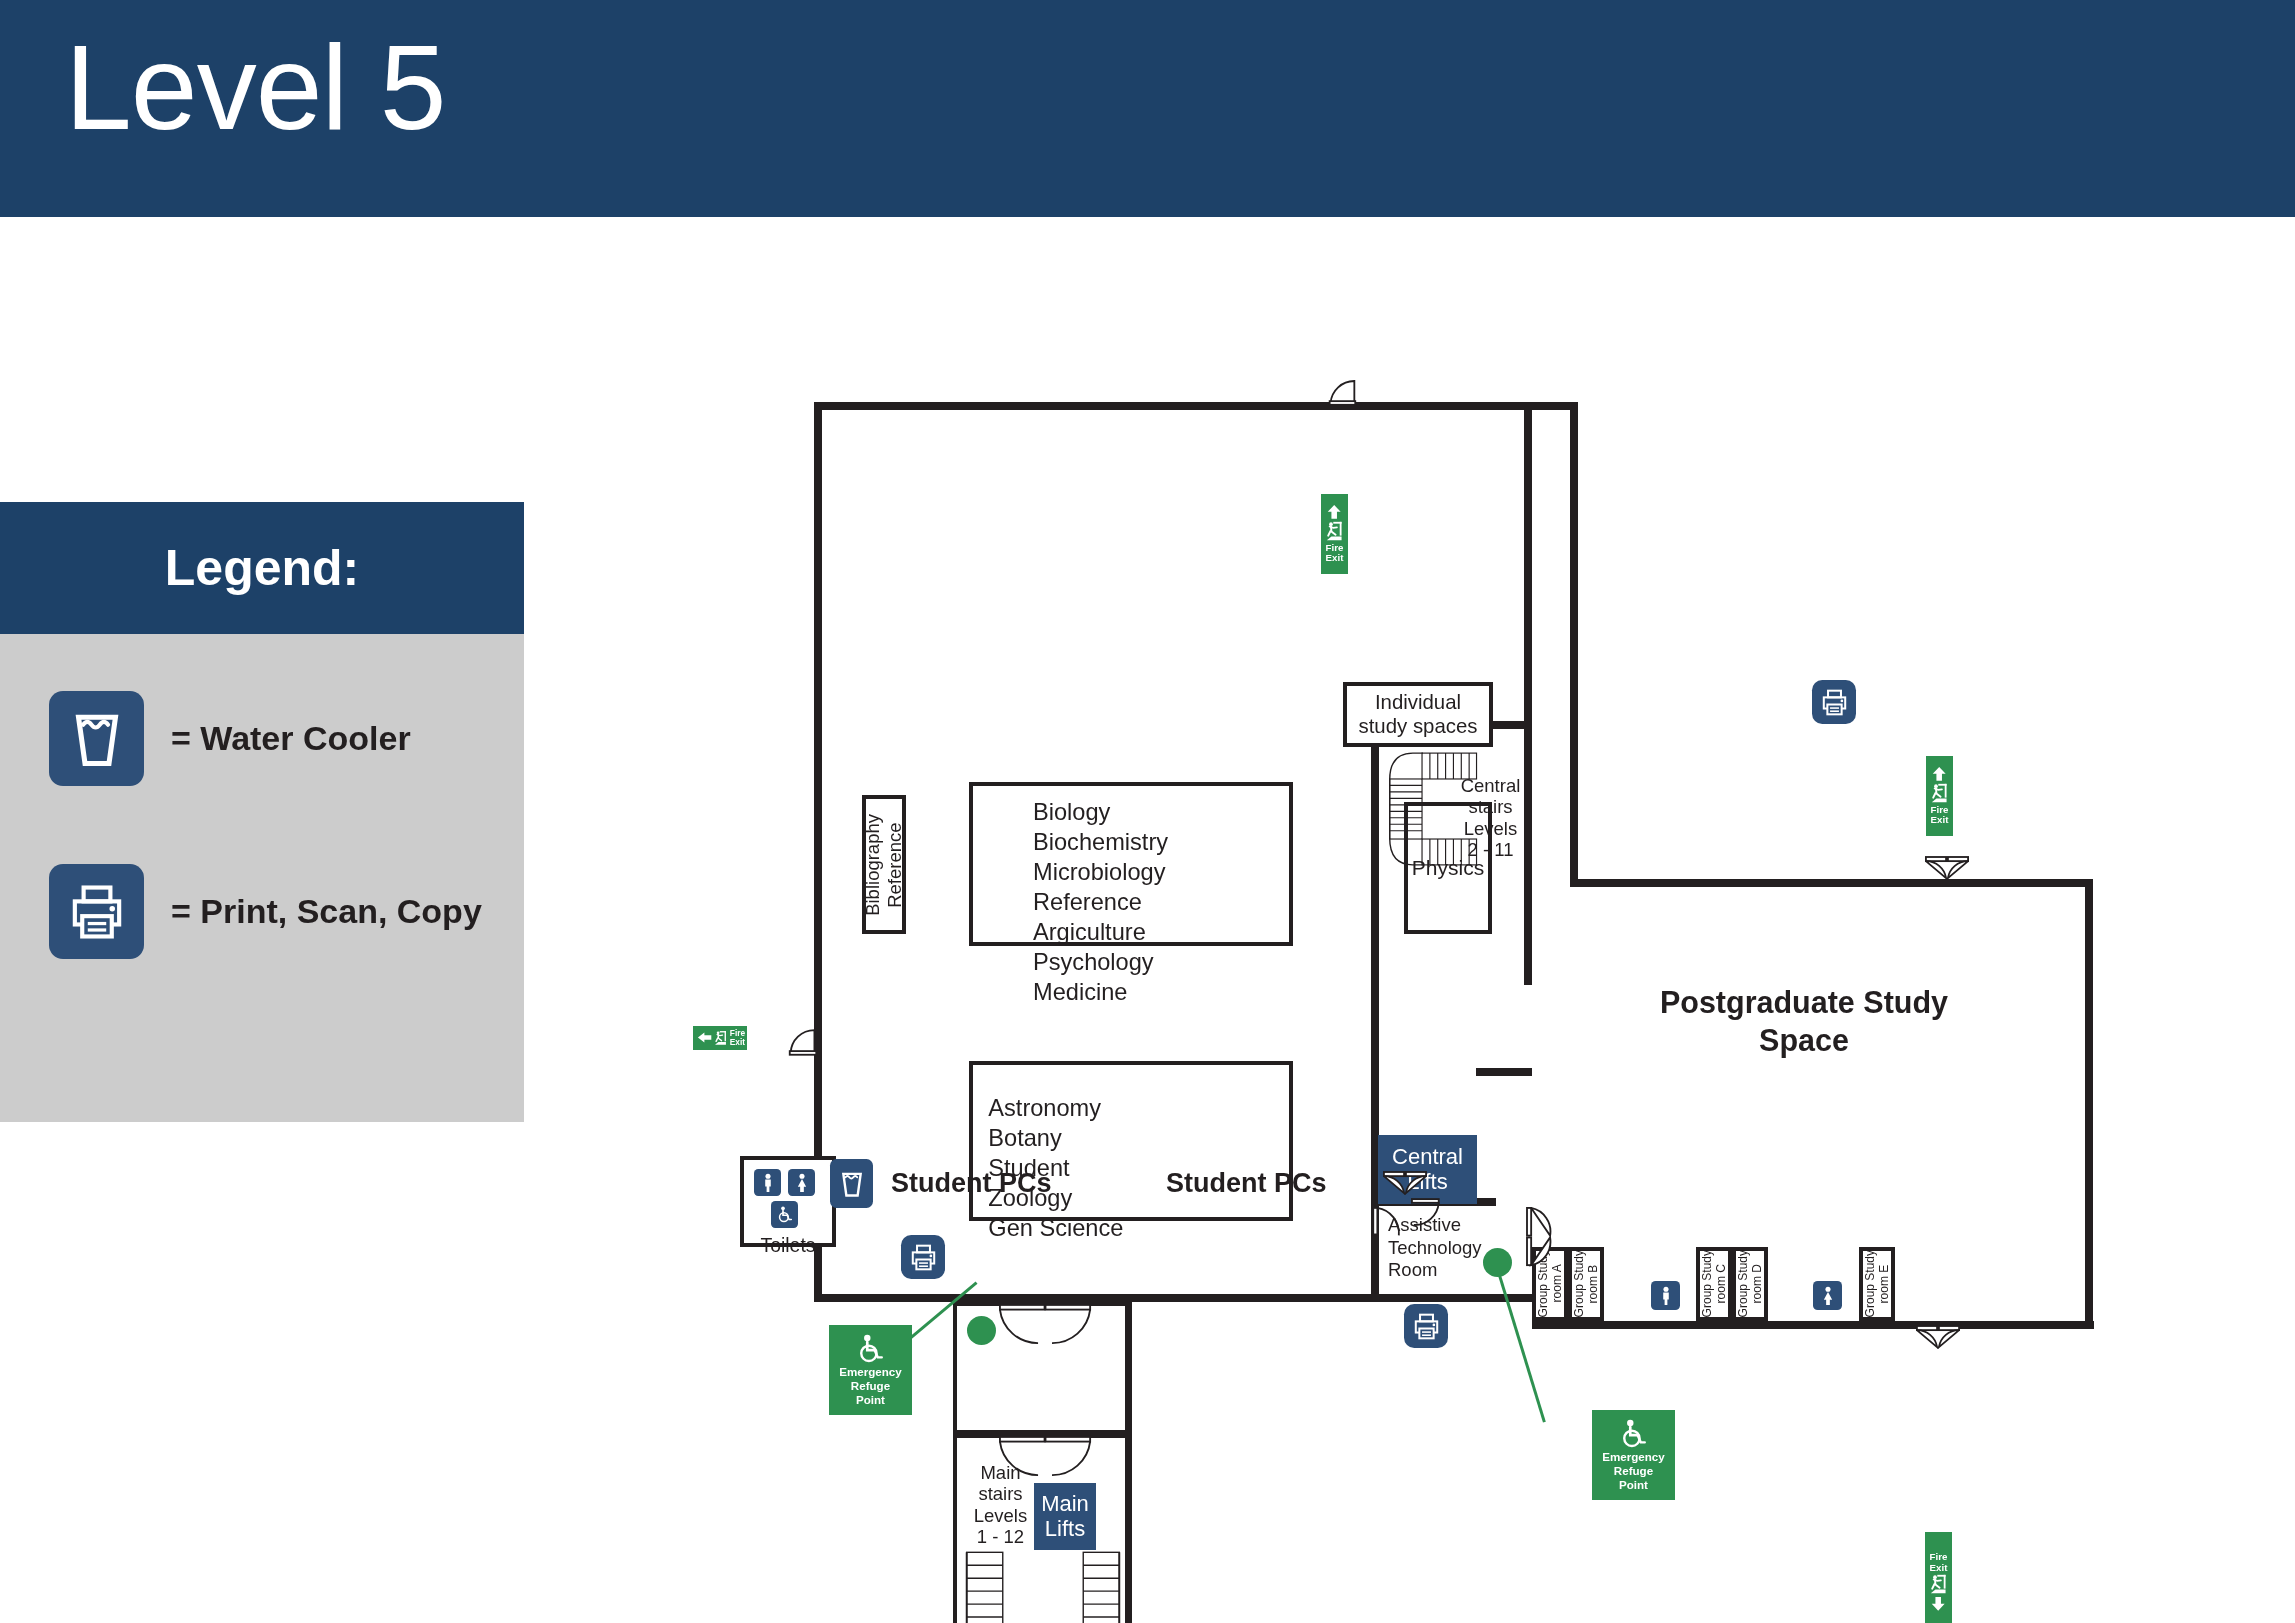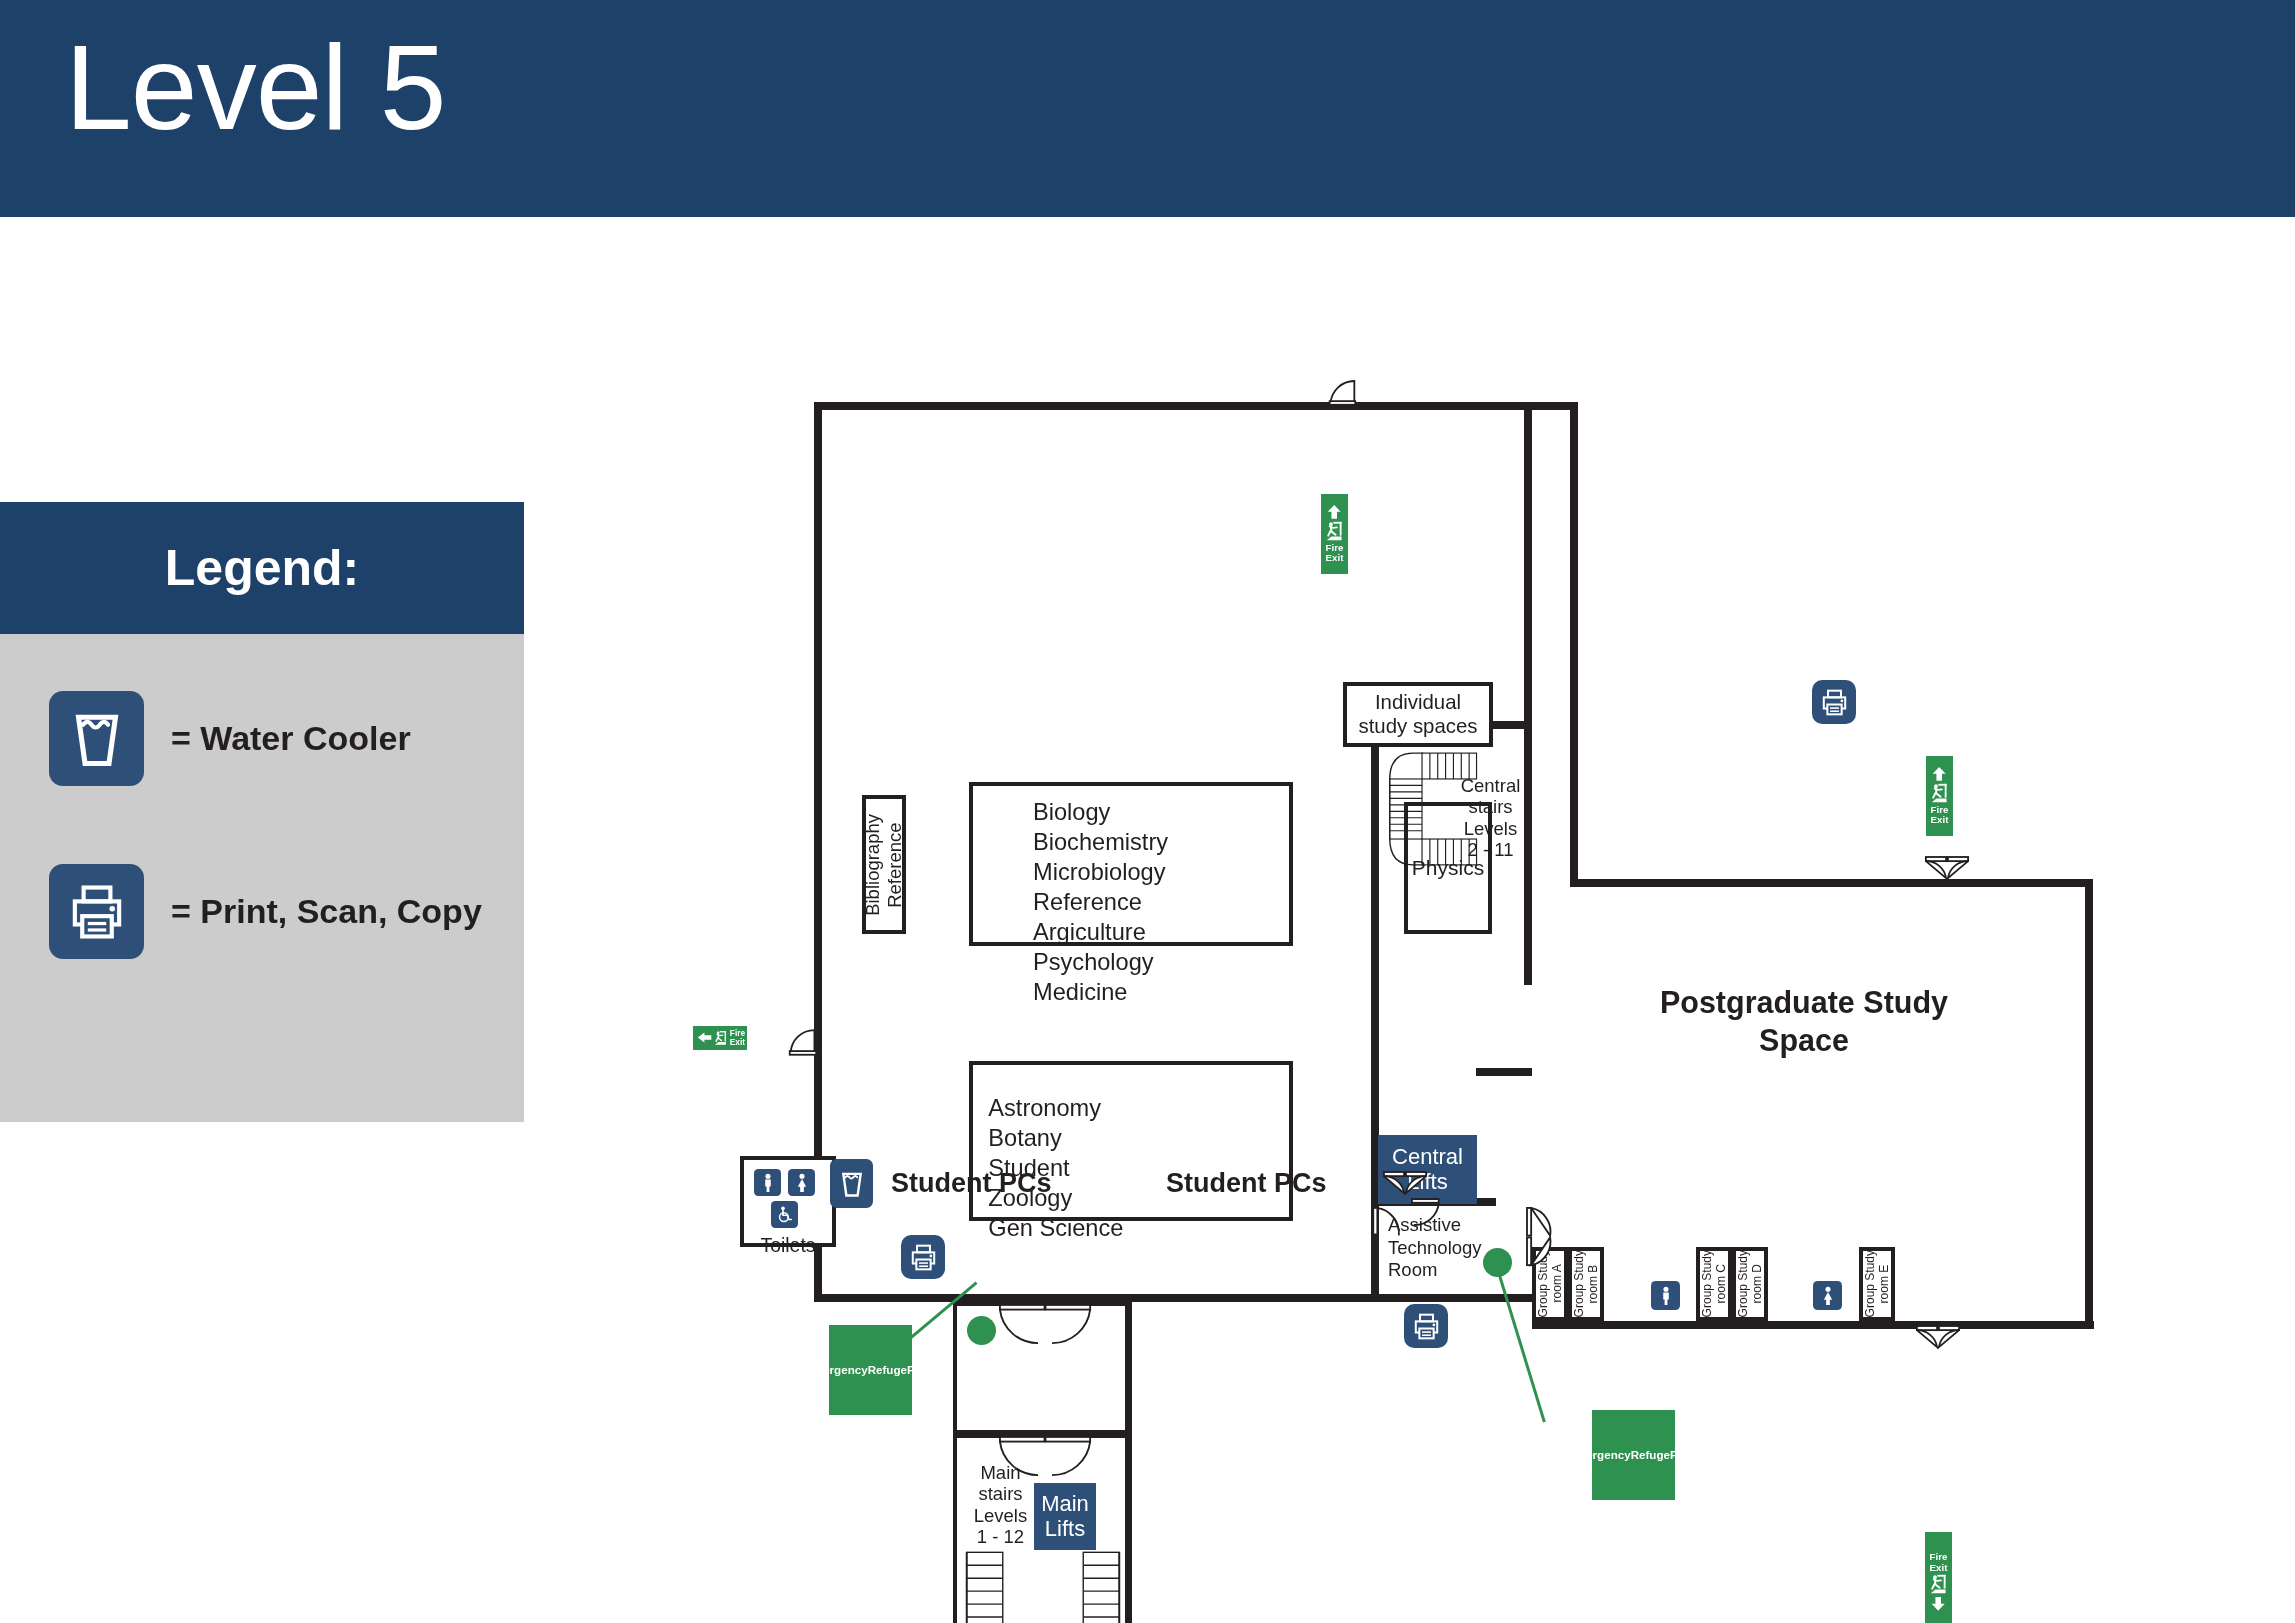--- a/index.html
+++ b/index.html
@@ -28,21 +28,21 @@
   .lbl{position:absolute;color:#231f20;line-height:1.16;}
   .ctr{display:flex;align-items:center;justify-content:center;text-align:center;}
 
   .vlabel{writing-mode:vertical-rl;transform:rotate(180deg);white-space:nowrap;text-align:center;}
 
   
   .navybox{position:absolute;background:#2e4f78;border-radius:10.2px;
            display:flex;align-items:center;justify-content:center;}
   .navyflat{position:absolute;background:#2e4f78;color:#fff;display:flex;flex-direction:column;
             align-items:center;justify-content:center;text-align:center;line-height:1.12;}
-  .greenbox{position:absolute;background:#2e9150;color:#fff;display:flex;
+  .greenbox{position:absolute;background:#2e9150;color:#fff;display:flex;flex-direction:column;
             align-items:center;justify-content:center;text-align:center;line-height:1.18;}
   .greendot{position:absolute;background:#2e9150;border-radius:50%;}
   .greenline{position:absolute;background:#2e9150;transform-origin:0 0;height:3.2px;}
 
   .fe-v{position:absolute;background:#2e9150;display:flex;flex-direction:column;
         align-items:center;justify-content:center;padding:2.8px 0;box-sizing:border-box;}
   .fe-h{position:absolute;background:#2e9150;display:flex;flex-direction:row;
         align-items:center;justify-content:center;box-sizing:border-box;}
   .fe-text{color:#fff;font-weight:bold;text-align:center;line-height:1.05;}
 

